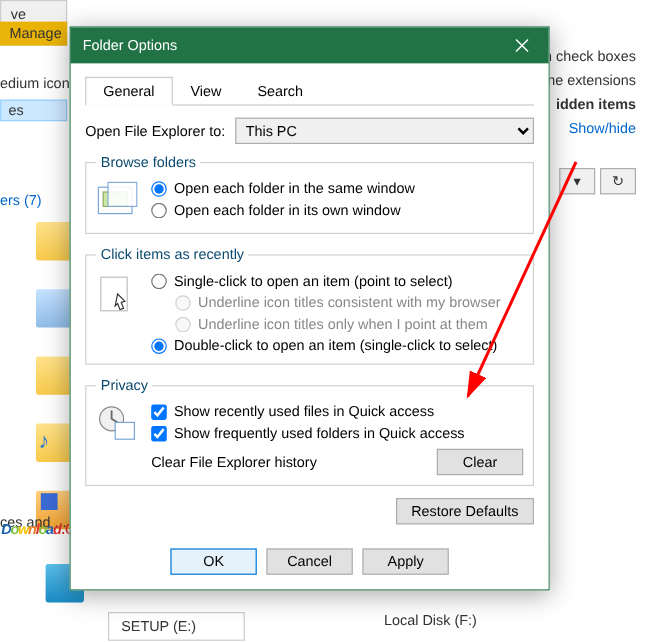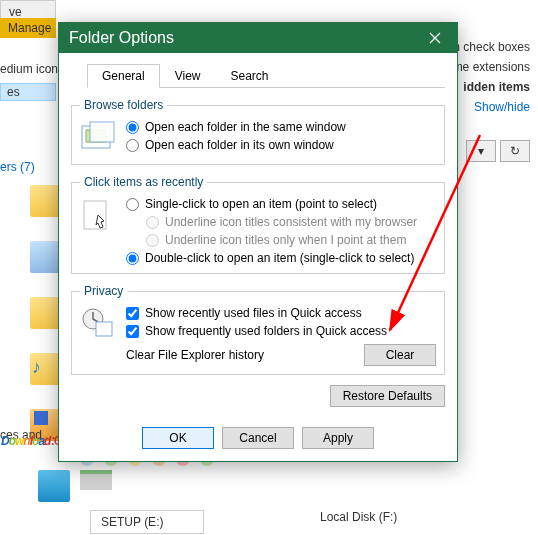--- a/index.html
+++ b/index.html
@@ -33,24 +33,24 @@
 .watermark .a1{color:#1a62b3;} .watermark .d2{color:#e03030;}
 .watermark .suf{color:#e03030; font-size:16px; font-style:normal; font-weight:normal;}
 .dots-row { position:absolute; left: 80px; top: 452px; display:flex; gap:10px; }
 .dots-row span { width:14px; height:14px; border-radius:50%; display:inline-block; }
 .dots-row .c1{background:#c9e7f7;} .dots-row .c2{background:#cdeeb9;} .dots-row .c3{background:#fff0b3;}
 .dots-row .c4{background:#ffd8b3;} .dots-row .c5{background:#ffc0c0;} .dots-row .c6{background:#cdeeb9;}
 
 
 .dialog { position:absolute; left: 58px; top: 22px; width: 400px; background:#fff; border:1px solid #217346; box-shadow: 0 4px 20px rgba(0,0,0,0.35); }
 .titlebar { background:#217346; color:#fff; height:30px; display:flex; align-items:center; justify-content:space-between; padding:0 2px 0 10px; }
-.titlebar .title { font-size:16px; }
+.titlebar .title { font-size:12px; }
 .titlebar .close { width:40px; height:28px; display:flex; align-items:center; justify-content:center; }
 .dlg-body { padding: 10px 12px 10px 12px; background:#fff; }
-.tabs { display:flex; border-bottom:1px solid #ccc; margin-bottom:10px;margin-left:16px; }
+.tabs { display:flex; border-bottom:1px solid #ccc; margin-bottom:10px; }
 .tab { padding:4px 14px; border:1px solid transparent; position:relative; top:1px; }
 .tab.active { border:1px solid #ccc; border-bottom:1px solid #fff; background:#fff; }
 .row { display:flex; align-items:center; gap:8px; margin-bottom:8px; }
 select { flex:1; height:22px; border:1px solid #adadad; background:#f0f0f0; padding:0 4px; }
 fieldset { border:1px solid #d0d0d0; padding:8px 8px 8px 8px; margin-bottom:10px; }
 fieldset legend { padding:0 4px; color:#0c4a6e; }
 .fs-inner { display:flex; gap:10px; align-items:flex-start; }
 .fs-icon { width:36px; height:36px; flex-shrink:0; }
 .fs-icon svg { width:36px; height:36px; }
 .radio-col { display:flex; flex-direction:column; gap:4px; }
@@ -121,20 +121,26 @@
         </svg>
     </div>
   </div>
   <div class="dlg-body">
     <div class="tabs">
       <div class="tab active">General</div>
       <div class="tab">View</div>
       <div class="tab">Search</div>
     </div>
 
+    <div class="row">
+      <span>Open File Explorer to:</span>
+      <select>
+        <option>This PC</option>
+      </select>
+    </div>
 
     <fieldset>
       <legend>Browse folders</legend>
       <div class="fs-inner">
         <div class="fs-icon">
           <svg viewBox="0 0 36 36">
               <rect x="2" y="6" width="28" height="22" fill="#fff" stroke="#7aa7d6"></rect>
               <rect x="6" y="10" width="20" height="12" fill="#cfe7a8" stroke="#8ab060"></rect>
               <rect x="10" y="2" width="24" height="20" fill="#fff" stroke="#7aa7d6" opacity="0.9"></rect>
             </svg>

